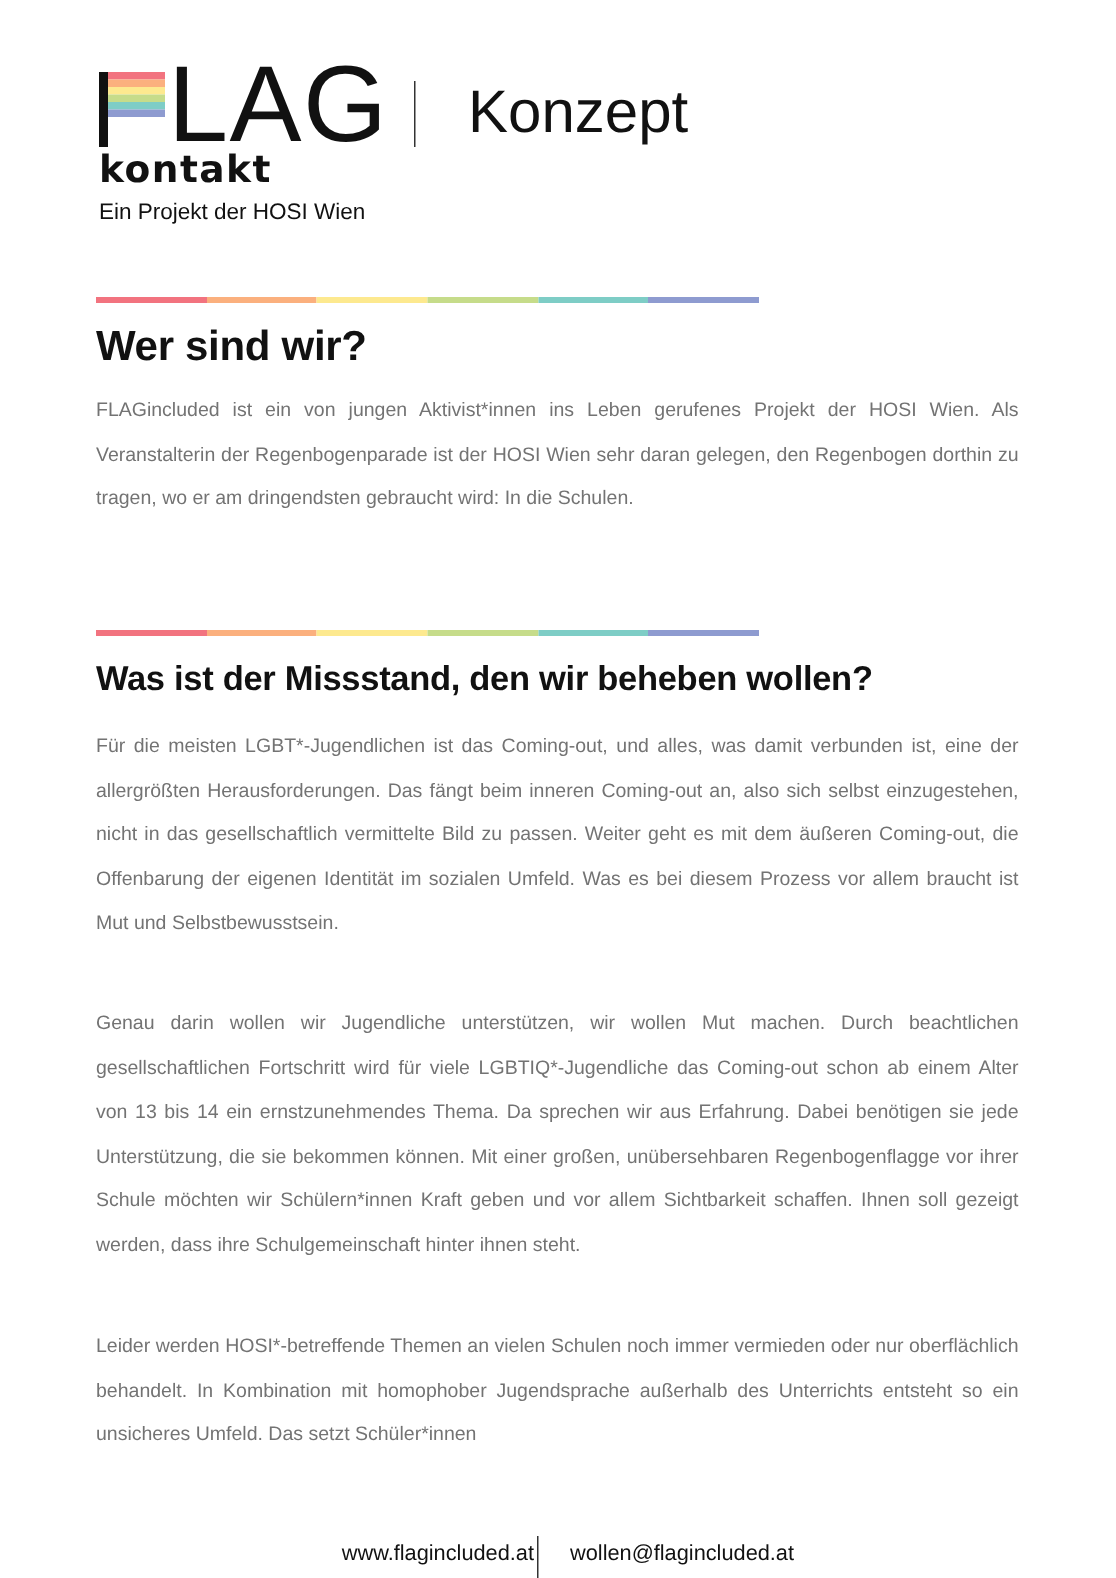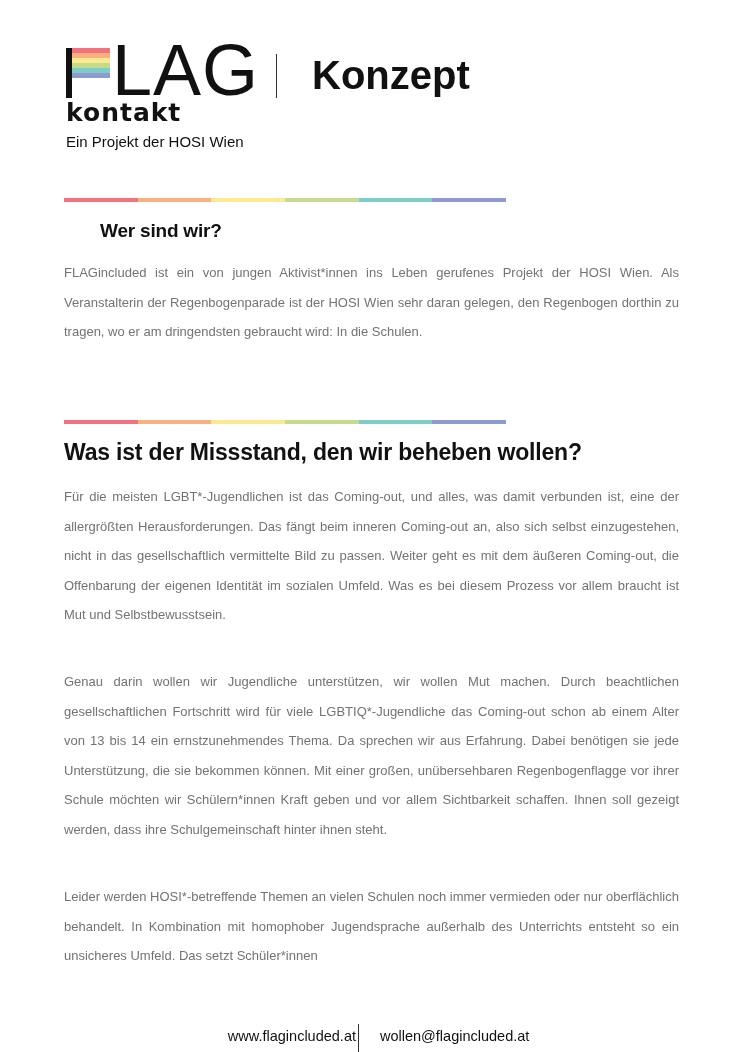--- a/index.html
+++ b/index.html
@@ -8,21 +8,21 @@
     .header { position: absolute; left: 64px; top: 44px; width: 620px; height: 110px; }
     .logo { position: absolute; left: 0; top: 0; width: 180px; height: 110px; }
     .logo-pole { position: absolute; left: 2px; top: 4px; width: 6px; height: 50px; background: #111; }
     .logo-stripes { position: absolute; left: 8px; top: 4px; width: 38px; height: 30px; display: flex; flex-direction: column; }
     .logo-stripes span { flex: 1; display: block; }
     .logo-lag { position: absolute; left: 48px; top: -6px; font-size: 72px; line-height: 64px; font-weight: 400; letter-spacing: 1px; color: #111; }
     .logo-included { position: absolute; left: 2px; top: 55px; font-size: 25px; font-weight: 700; letter-spacing: 1px; line-height: 28px; color: #111; font-family: "DejaVu Sans", sans-serif; }
     .logo-sub { position: absolute; left: 2px; top: 89px; font-size: 15px; color: #111; }
 
     .header-divider { position: absolute; left: 212px; top: 10px; width: 1px; height: 44px; background: #333; }
-    .header-title { position: absolute; left: 248px; top: 6px; font-size: 40px; line-height: 50px; font-weight: 700; color: #111; }
+    .header-title { position: absolute; left: 248px; top: 6px; font-size: 40px; line-height: 50px; font-weight: 400; color: #111; }
 
     .rainbow { position: absolute; left: 64px; width: 442px; height: 4px; display: flex; }
     .rainbow span { flex: 1; display: block; height: 100%; }
 
     .h2 { position: absolute; left: 64px; margin: 0; font-weight: 700; color: #111; letter-spacing: -0.2px; }
     .para { position: absolute; left: 64px; width: 615px; margin: 0; font-size: 13px; line-height: 29.5px; text-align: justify; color: #737373; }
 
     .footer { position: absolute; left: 0; top: 1024px; width: 744px; height: 30px; padding-left: 16px; }
     .footer-web { position: absolute; right: 404px; top: 4px; font-size: 14.5px; color: #111; }
     .footer-divider { position: absolute; left: 358px; top: 0; width: 1px; height: 28px; background: #333; }
@@ -51,21 +51,21 @@
 </div>
 
 <div class="rainbow" style="top:198px">
   <span style="background:#f2737f"></span>
   <span style="background:#fbb07e"></span>
   <span style="background:#fde98f"></span>
   <span style="background:#c6dc8a"></span>
   <span style="background:#7ecdc6"></span>
   <span style="background:#8e9bd0"></span>
 </div>
-<h2 class="h2" style="top:216px; font-size:19px; line-height:30px;margin-left:36px;">Wer sind wir?</h2>
+<h2 class="h2" style="top:216px; font-size:28px; line-height:30px;">Wer sind wir?</h2>
 <p class="para" style="top:258px">FLAGincluded ist ein von jungen Aktivist*innen ins Leben gerufenes Projekt der HOSI Wien. Als Veranstalterin der Regenbogenparade ist der HOSI Wien sehr daran gelegen, den Regenbogen dorthin zu tragen, wo er am dringendsten gebraucht wird: In die Schulen.</p>
 
 <div class="rainbow" style="top:420px">
   <span style="background:#f2737f"></span>
   <span style="background:#fbb07e"></span>
   <span style="background:#fde98f"></span>
   <span style="background:#c6dc8a"></span>
   <span style="background:#7ecdc6"></span>
   <span style="background:#8e9bd0"></span>
 </div>

